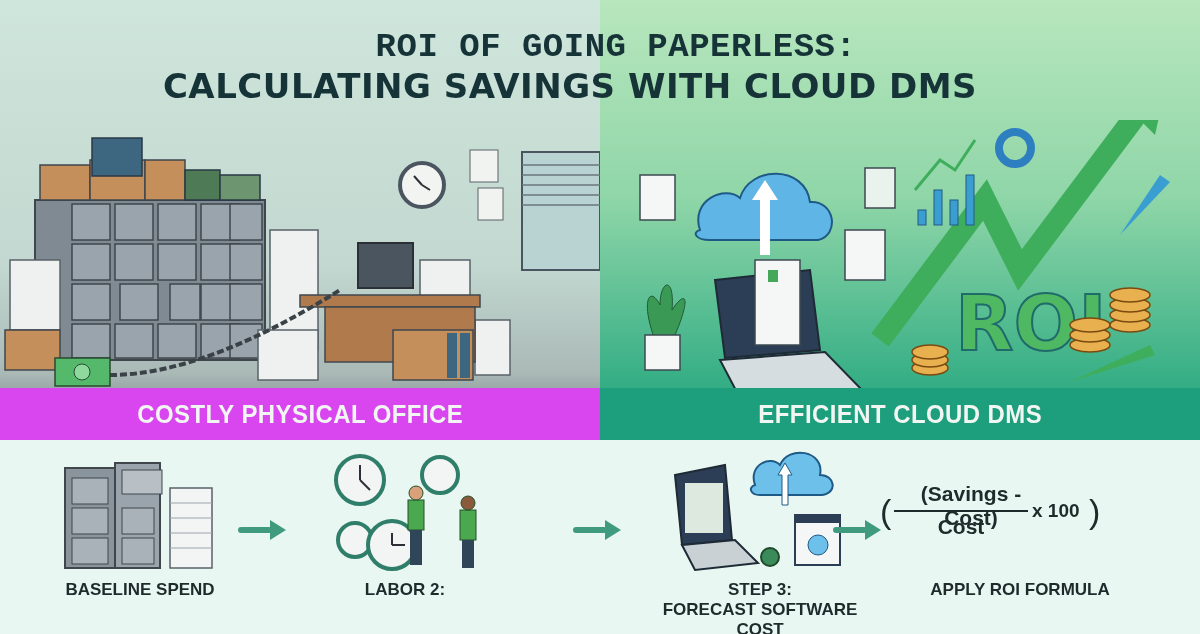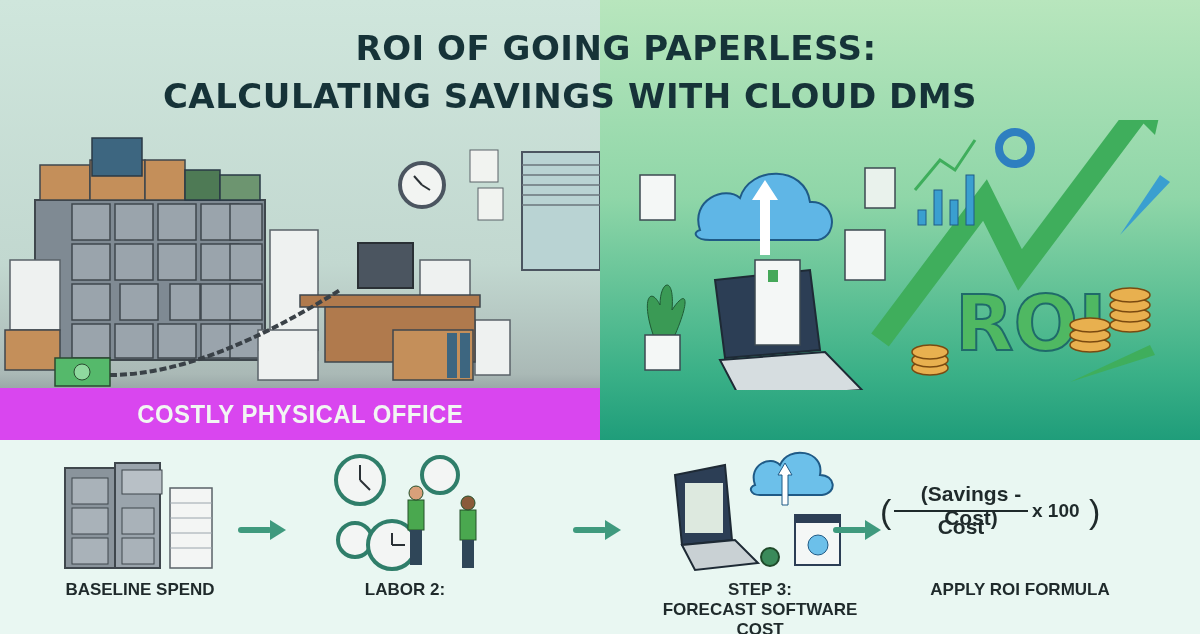--- a/index.html
+++ b/index.html
@@ -1,22 +1,22 @@
 <!DOCTYPE html>
 <html><head>
 <meta charset="utf-8">
 <style>
   * { box-sizing: border-box; margin: 0; padding: 0; }
   body { width: 1200px; height: 634px; overflow: hidden; font-family: "Liberation Sans", sans-serif; background: #e8f6f1; position: relative; }
   .top { position: absolute; left: 0; top: 0; width: 1200px; height: 440px; }
   .left { position: absolute; left: 0; top: 0; width: 600px; height: 440px; background: linear-gradient(180deg, #cfe6dc 0%, #c2d8d0 60%, #aab9b6 85%, #5f6b73 100%); }
   .right { position: absolute; left: 600px; top: 0; width: 600px; height: 440px; background: linear-gradient(180deg, #b8e6bd 0%, #8fd6a8 45%, #3ab087 85%, #1f9d7a 100%); }
   .title { position: absolute; left: 0; top: 28px; width: 1200px; text-align: center; font-family: "DejaVu Sans", sans-serif; font-weight: bold; color: #163338; letter-spacing: 0.5px; }
-  .title .l1 { font-size: 34px; display: block; padding-left: 32px; }
-  .title .l2 { font-size: 34px; display: block; margin-top: 8px; padding-right: 60px; }
+  .title .l1 { font-size: 34px; display: block; padding-left: 32px; font-family: Liberation Mono, monospace; }
+  .title .l2 { font-size: 34px; display: block; margin-top: 0; padding-right: 60px; }
   .banner-left { position: absolute; left: 0; top: 388px; width: 600px; height: 52px; background: #d946ef; display: flex; align-items: center; justify-content: center; }
   .banner-right { position: absolute; left: 600px; top: 388px; width: 600px; height: 52px; background: #1d9e7c; display: flex; align-items: center; justify-content: center; }
   .banner-text { color: #f2f6f3; font-weight: bold; font-size: 26px; letter-spacing: 0.5px; font-family: "Liberation Sans", sans-serif; transform: scaleX(0.92); }
   .scene { position: absolute; }
   .bottom { position: absolute; left: 0; top: 440px; width: 1200px; height: 194px; background: #e9f7f2; }
   .step { position: absolute; top: 0; height: 194px; text-align: center; }
   .step-label { position: absolute; width: 100%; top: 140px; font-weight: bold; font-size: 17px; color: #1f2a2b; line-height: 20px; }
   .arrow { position: absolute; top: 80px; }
   .formula { position: absolute; left: 880px; top: 30px; width: 300px; height: 80px; color: #1f2a2b; font-size: 22px; font-weight: bold; }
 </style>
@@ -144,20 +144,23 @@
   </div>
 
   <div class="title">
     <span class="l1">ROI OF GOING PAPERLESS:</span>
     <span class="l2">CALCULATING SAVINGS WITH CLOUD DMS</span>
   </div>
 
   <div class="banner-left">
     <span class="banner-text">COSTLY PHYSICAL OFFICE</span>
   </div>
+  <div class="banner-right">
+    <span class="banner-text">EFFICIENT CLOUD DMS</span>
+  </div>
 </div>
 
 <div class="bottom">
 
   <div class="step" style="left:40px;width:200px">
     <svg style="position:absolute;left:10px;top:8px" width="200" height="130">
       <rect x="15" y="20" width="50" height="100" fill="#8a949c" stroke="#3f474d" stroke-width="2"></rect>
       <rect x="65" y="15" width="45" height="105" fill="#9aa4ac" stroke="#3f474d" stroke-width="2"></rect>
       <g fill="#a9b2b9" stroke="#3f474d">
           <rect x="22" y="30" width="36" height="26"></rect>

